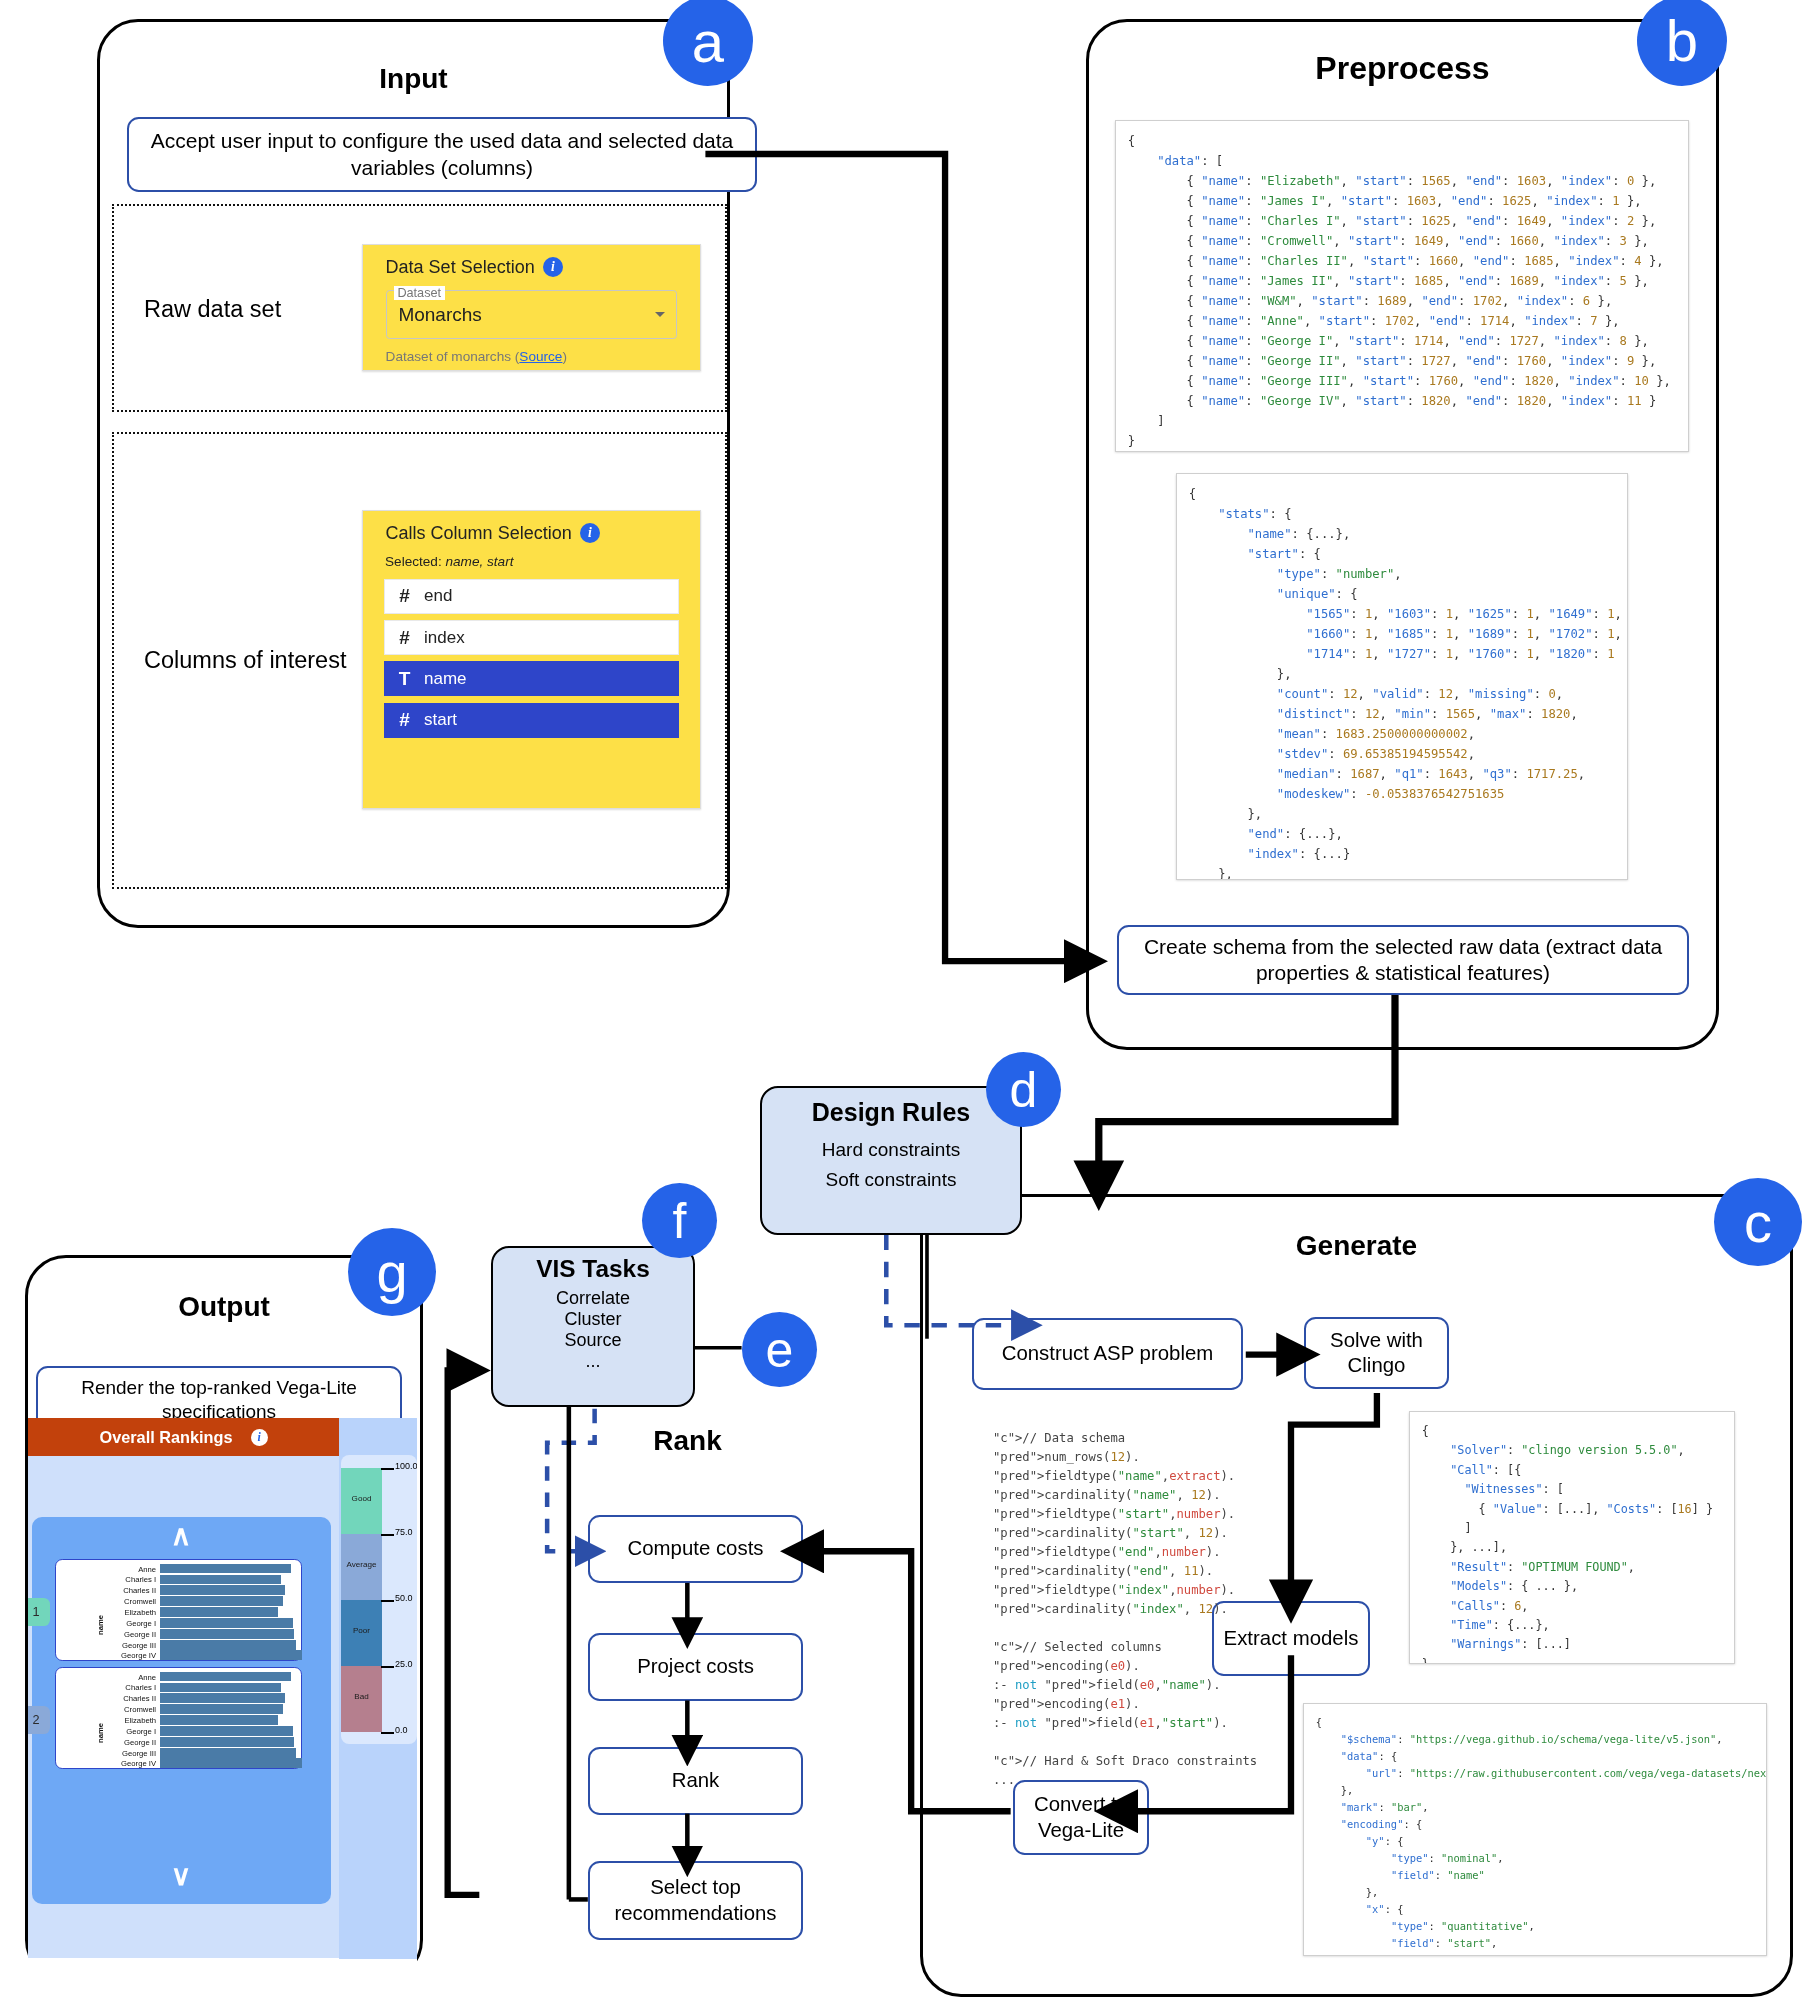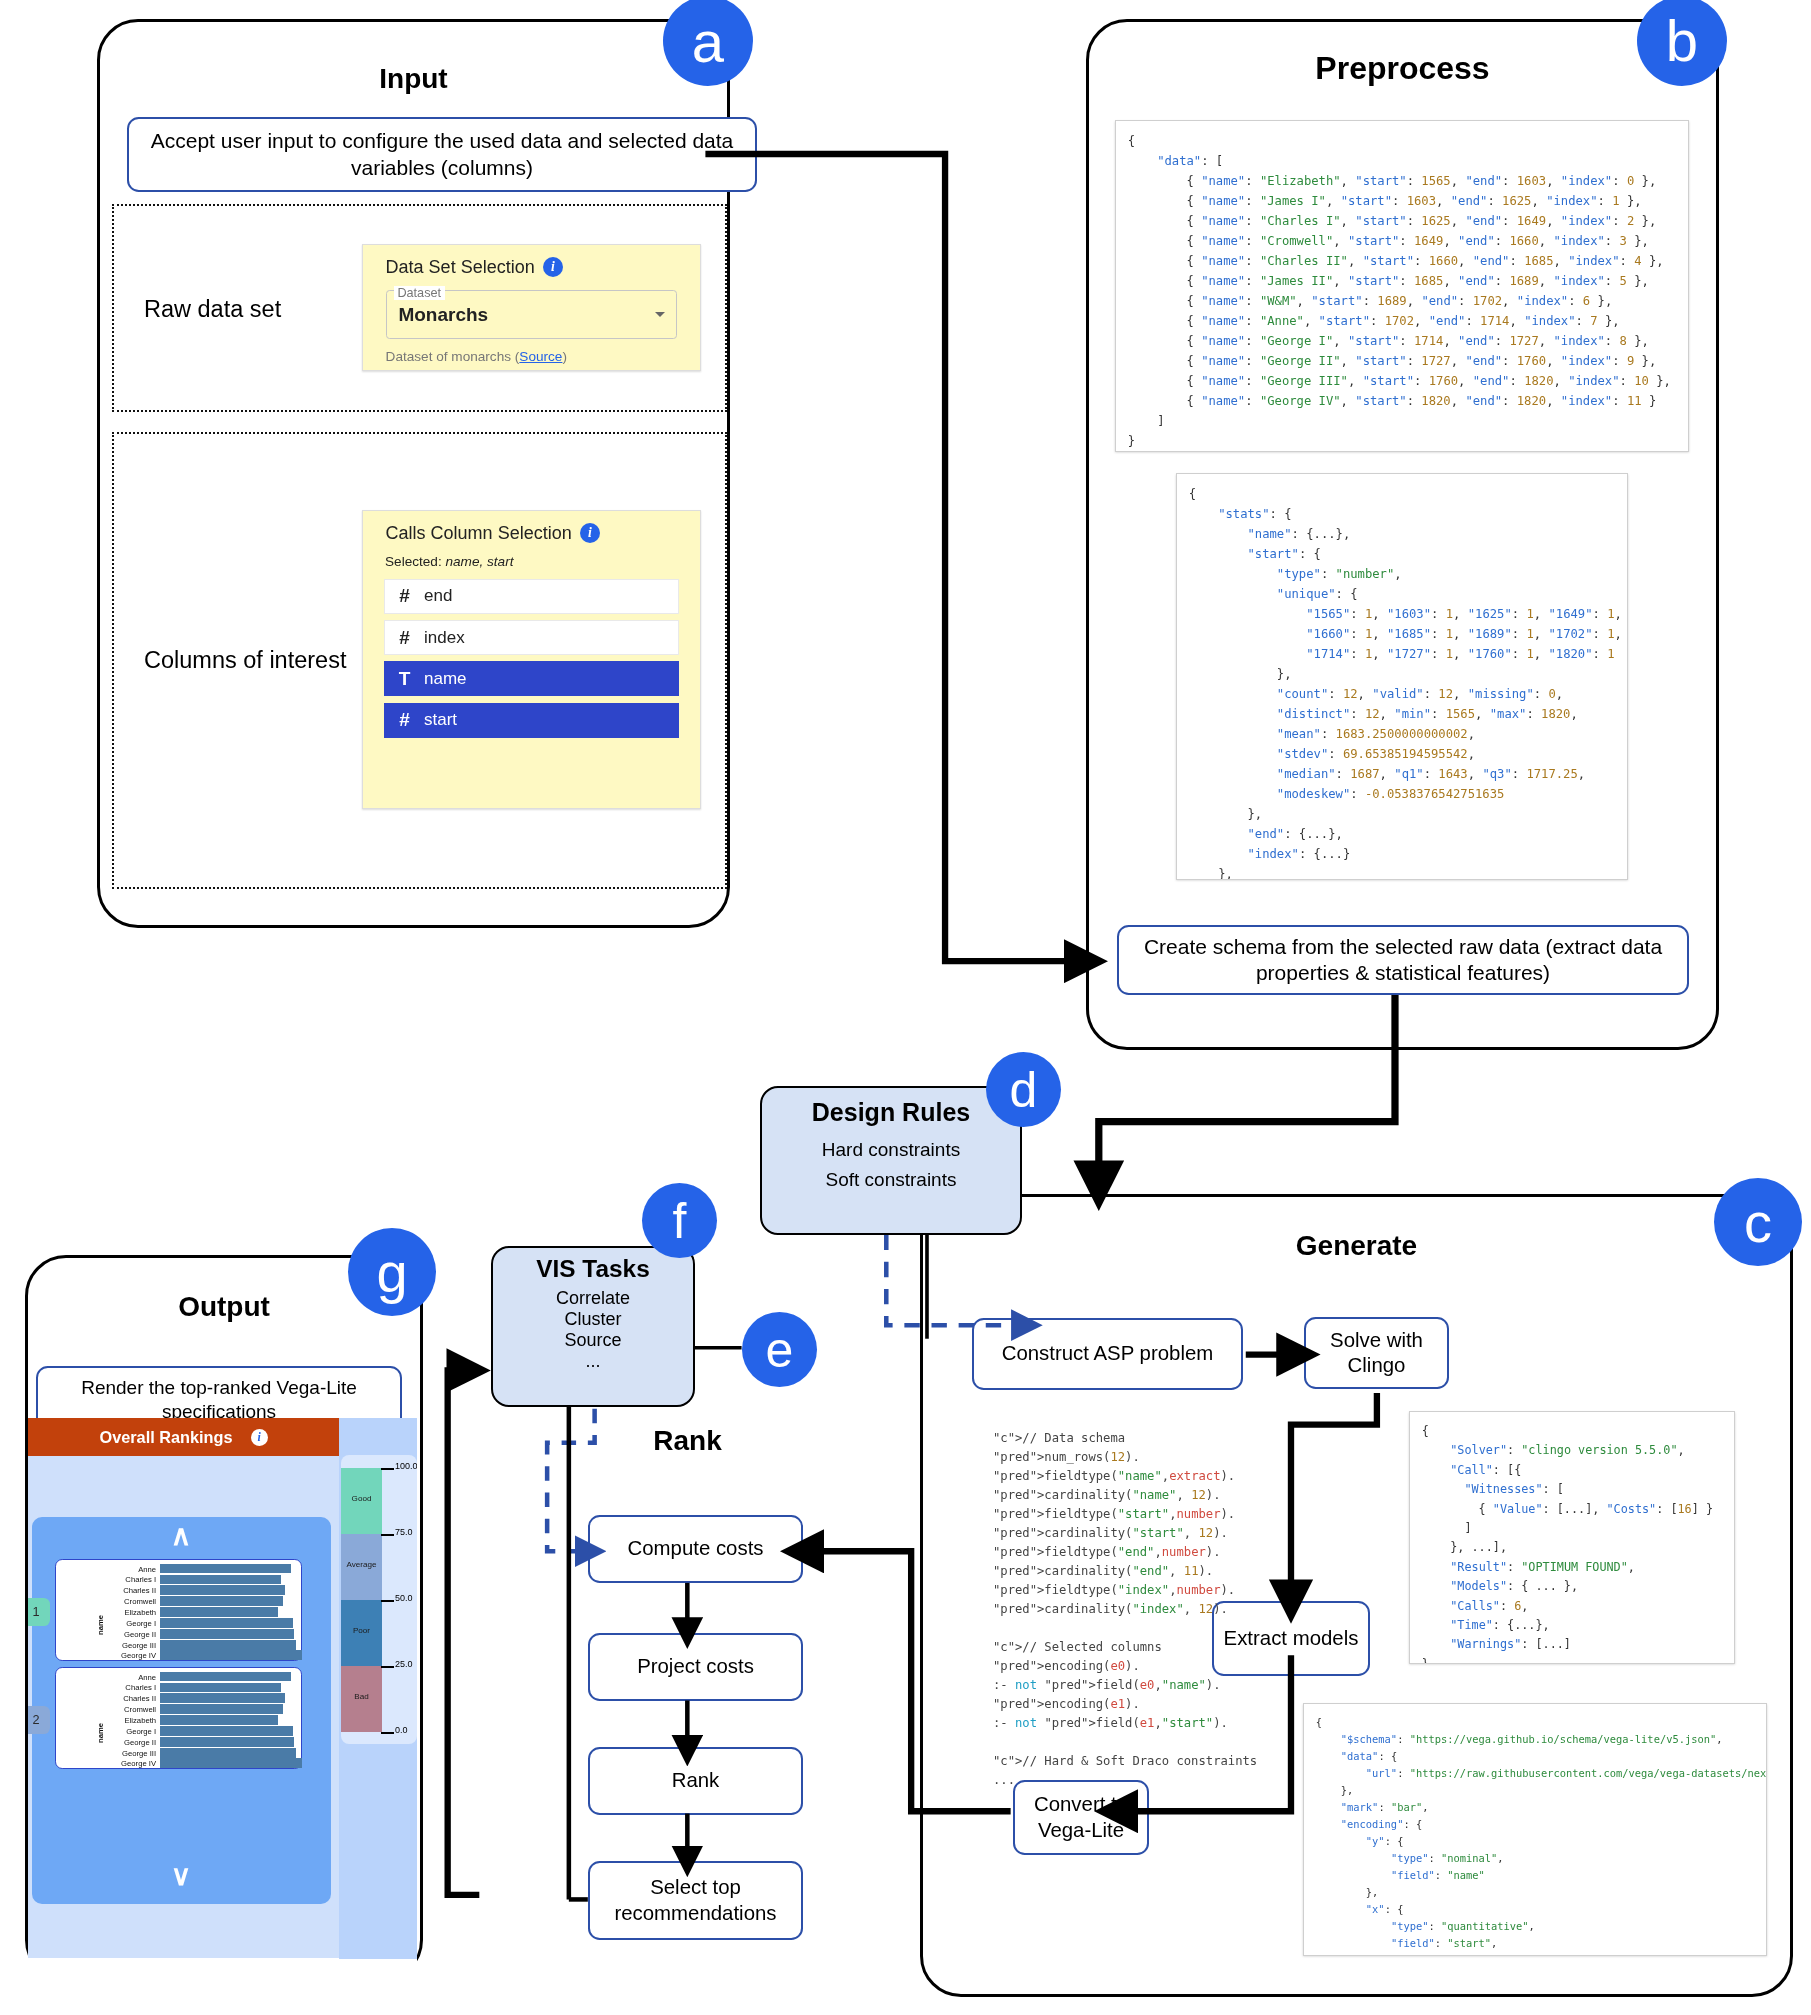--- a/index.html
+++ b/index.html
@@ -102,21 +102,21 @@
   .k  { color:#2f6fd0; }   
   .s  { color:#2e8b3d; }   
   .n  { color:#a9791f; }  
   .atom { color:#d04a3f; }  
   .str2 { color:#2e8b3d; }
   .kw  { color:#1f9ec4; }
 
   
   .mcard {
     position:absolute;
-    background:#fef9c3;
+    background:#fde047;
     border:0.9px solid #ddd;
     box-shadow:0 0.5px 1.8px rgba(0,0,0,.14);
   }
   .mcard-title {
     display:flex; align-items:center; gap:8.1px;
     color:#222;
   }
   .iicon {
     display:inline-flex; align-items:center; justify-content:center;
     background:#2563e8; color:#fff; border-radius:50%;
@@ -226,21 +226,21 @@
   <div class="dotted" style="left:112px; top:204px; width:615px; height:208px;"></div>
   <div class="region-label" style="left:144px; top:296px; font-size:23.5px;">Raw data set</div>
 
   <div class="mcard" style="left:362px; top:244px; width:339px; height:127px;">
     <div class="mcard-title" style="padding:11.8px 0 0 22.6px; font-size:18px;">
       <span>Data Set Selection</span>
       <span class="iicon" style="width:20px;height:20px;font-size:13.6px;">i</span>
     </div>
     <div class="fieldset" style="margin:12.7px 22.6px 0 22.6px; height:49px;">
       <span class="legend" style="font-size:12.7px;">Dataset</span>
-      <div class="selval" style="padding:0 11.8px; height:100%;font-weight:bold;">
+      <div class="selval" style="padding:0 11.8px; height:100%;">
         <span style="font-size:19px;">Monarchs</span>
         <span class="caret"></span>
       </div>
     </div>
     <div class="helper" style="padding:10px 0 0 22.6px; font-size:13.6px;">
       <span>Dataset of monarchs (</span><a href="#">Source</a><span>)</span>
     </div>
   </div>
 
   <div class="dotted" style="left:112px; top:432px; width:615px; height:457px;"></div>

